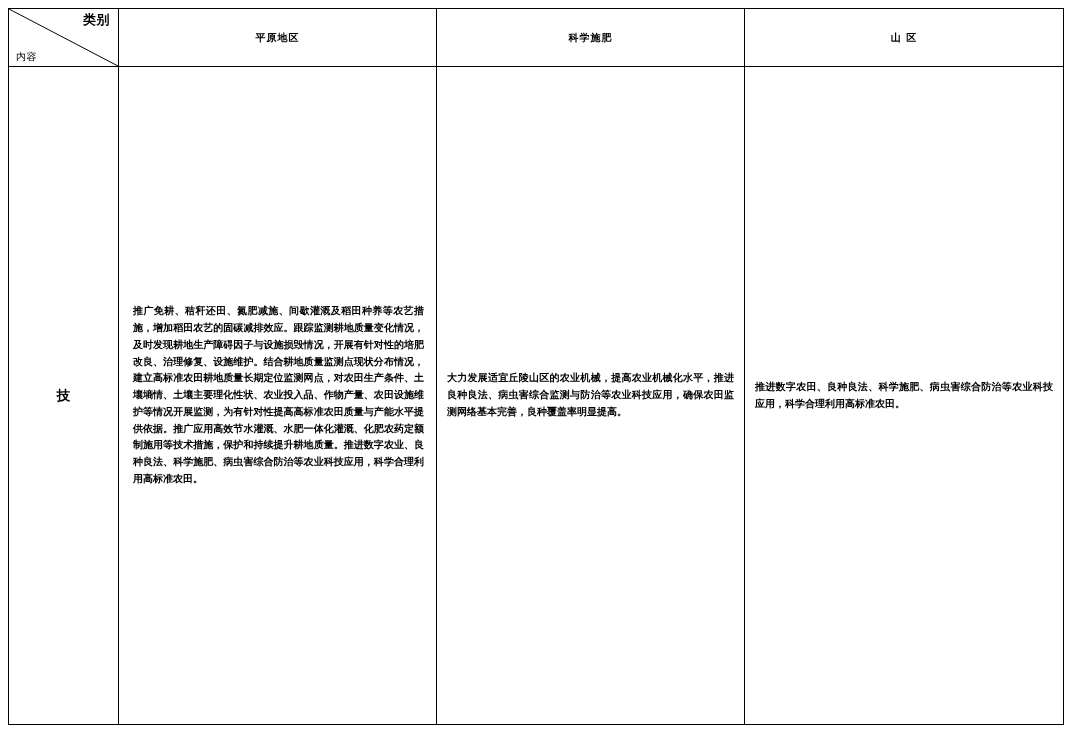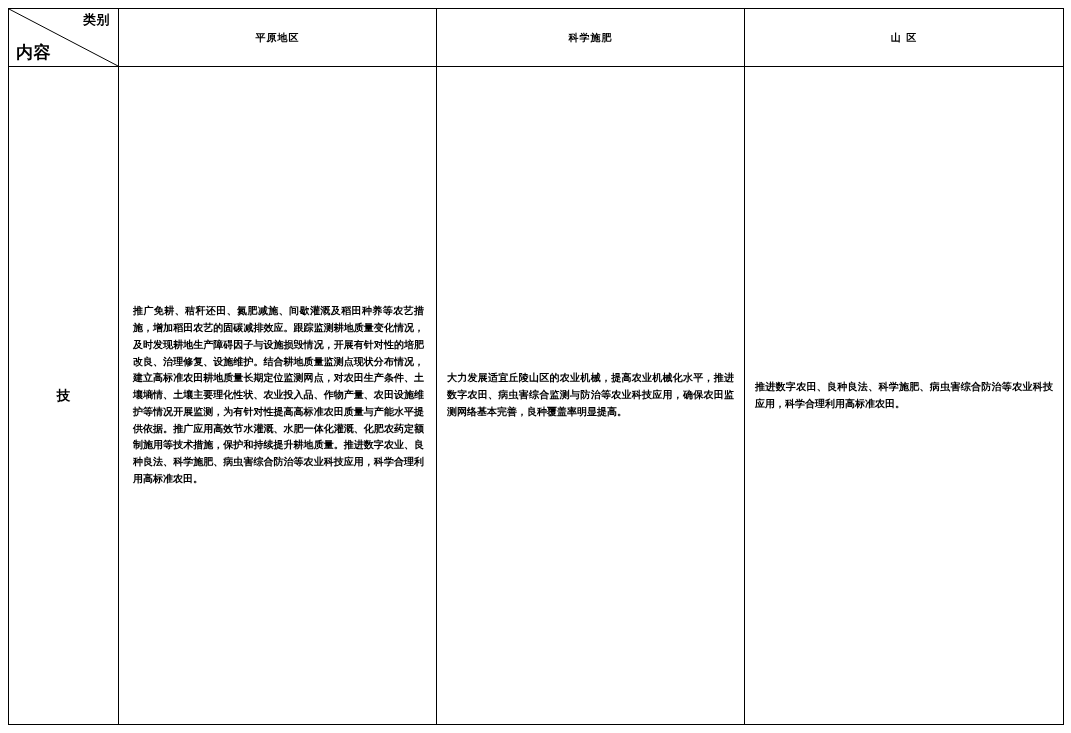--- a/index.html
+++ b/index.html
@@ -53,22 +53,22 @@
     right: 8px;
     font-size: 13px;
     font-weight: bold;
     line-height: 1.1;
     letter-spacing: 0.5px;
   }
   .hdr-corner .content-label {
     position: absolute;
     bottom: 4px;
     left: 7px;
-    font-size: 17px;
-    font-weight: bold;
+    font-size: 10px;
+    font-weight: normal;
     line-height: 1.1;
     letter-spacing: 0.5px;
   }
   .hdr-cell {
     text-align: center;
     font-size: 10px;
     font-weight: bold;
     letter-spacing: 1px;
     height: 57px;
   }
@@ -123,21 +123,21 @@
         <th class="hdr-cell">山    区</th>
       </tr>
     </thead>
     <tbody>
       <tr>
         <td class="row-label">技</td>
         <td class="body-cell">
           <div class="body-text plain-inner">推广免耕、秸秆还田、氮肥减施、间歇灌溉及稻田种养等农艺措施，增加稻田农艺的固碳减排效应。跟踪监测耕地质量变化情况，及时发现耕地生产障碍因子与设施损毁情况，开展有针对性的培肥改良、治理修复、设施维护。结合耕地质量监测点现状分布情况，建立高标准农田耕地质量长期定位监测网点，对农田生产条件、土壤墒情、土壤主要理化性状、农业投入品、作物产量、农田设施维护等情况开展监测，为有针对性提高高标准农田质量与产能水平提供依据。推广应用高效节水灌溉、水肥一体化灌溉、化肥农药定额制施用等技术措施，保护和持续提升耕地质量。推进数字农业、良种良法、科学施肥、病虫害综合防治等农业科技应用，科学合理利用高标准农田。</div>
         </td>
         <td class="body-cell">
-          <div class="body-text hill-inner">大力发展适宜丘陵山区的农业机械，提高农业机械化水平，推进数字农田、病虫害综合监测与防治等农业科技应用，确保农田监测网络基本完善，良种覆盖率明显提高。</div>
+          <div class="body-text hill-inner">大力发展适宜丘陵山区的农业机械，提高农业机械化水平，推进良种良法、病虫害综合监测与防治等农业科技应用，确保农田监测网络基本完善，良种覆盖率明显提高。</div>
         </td>
         <td class="body-cell">
           <div class="body-text mount-inner">推进数字农田、良种良法、科学施肥、病虫害综合防治等农业科技应用，科学合理利用高标准农田。</div>
         </td>
       </tr>
     </tbody>
   </table>
 </div>
 
 </body></html>

